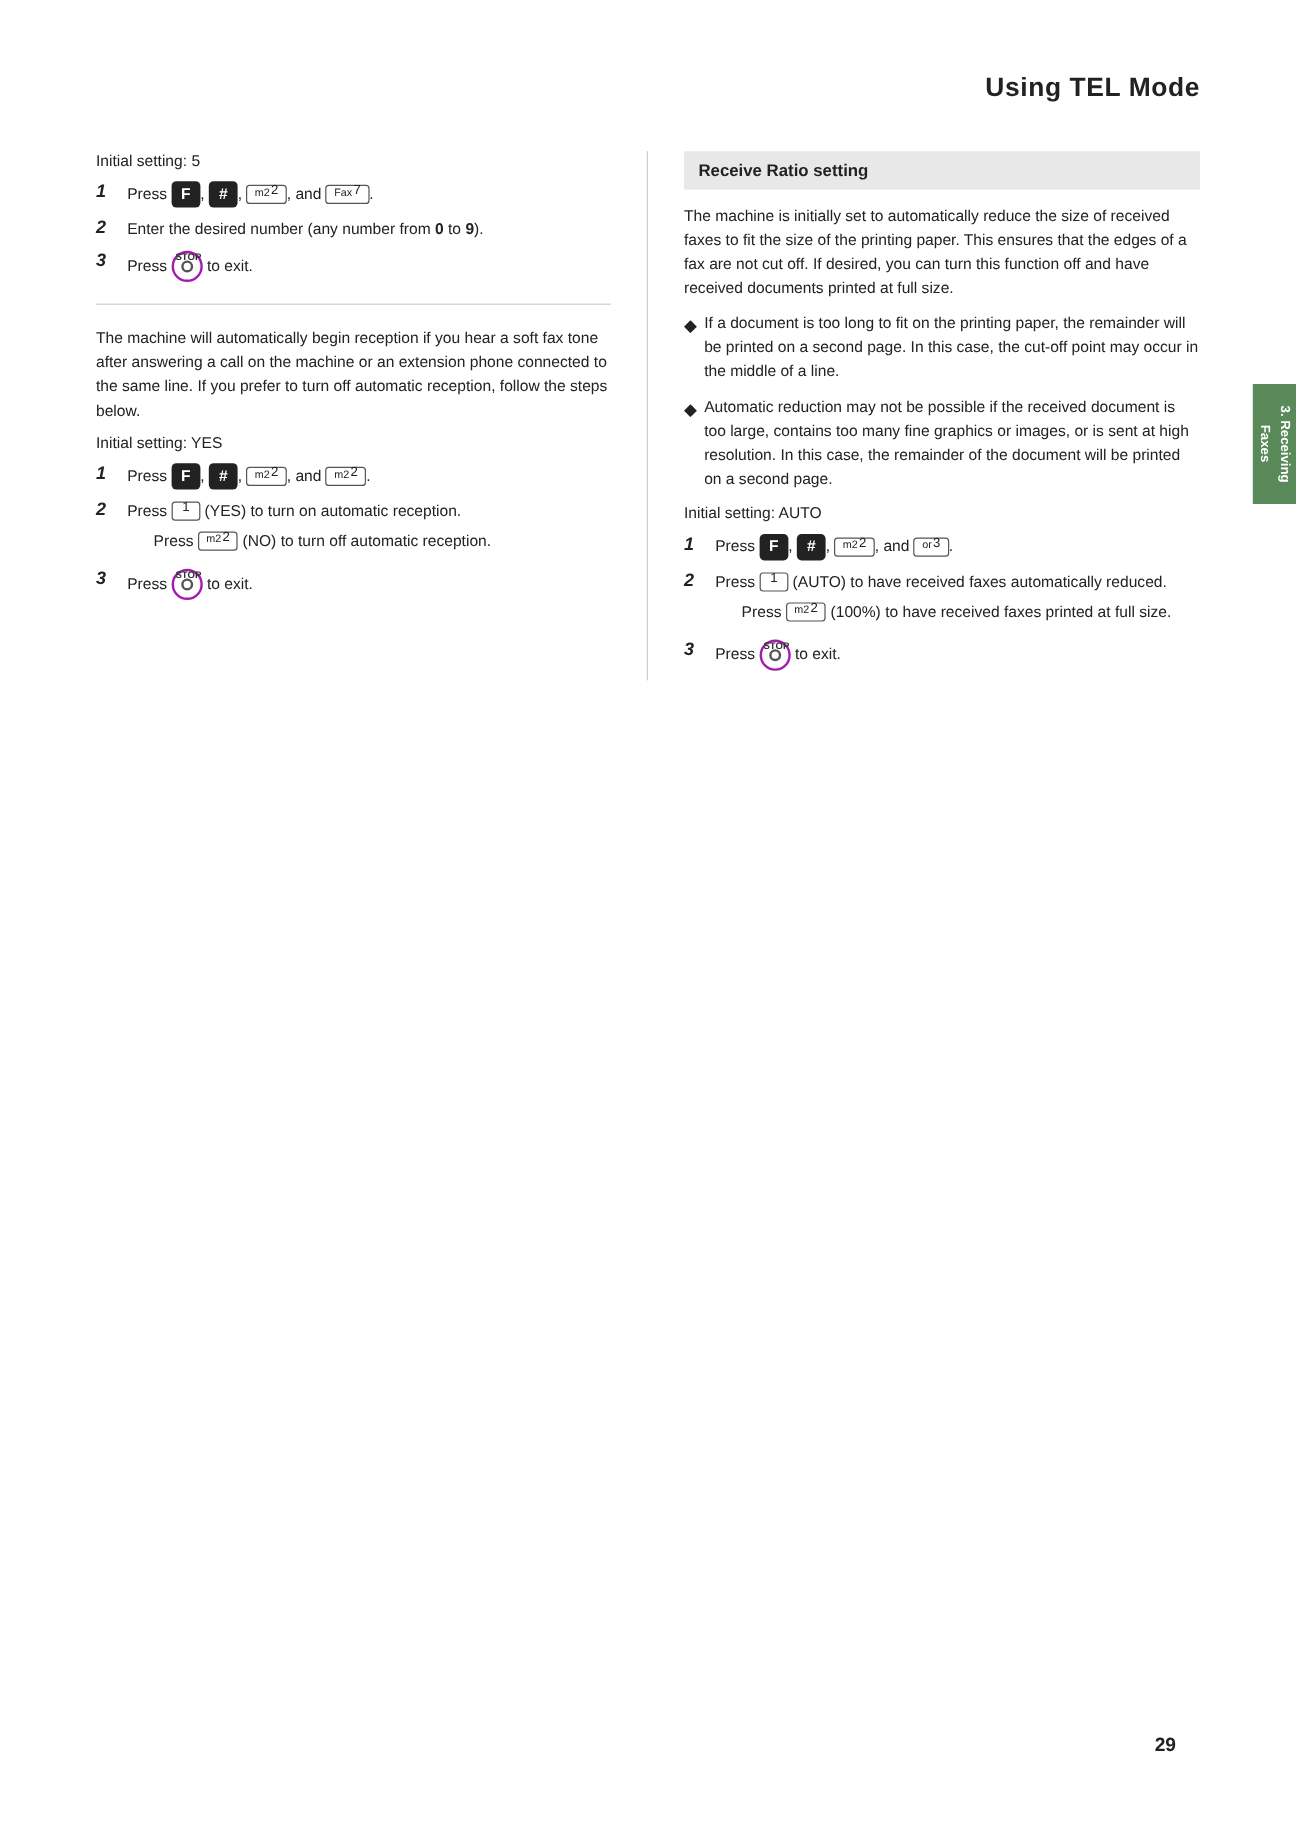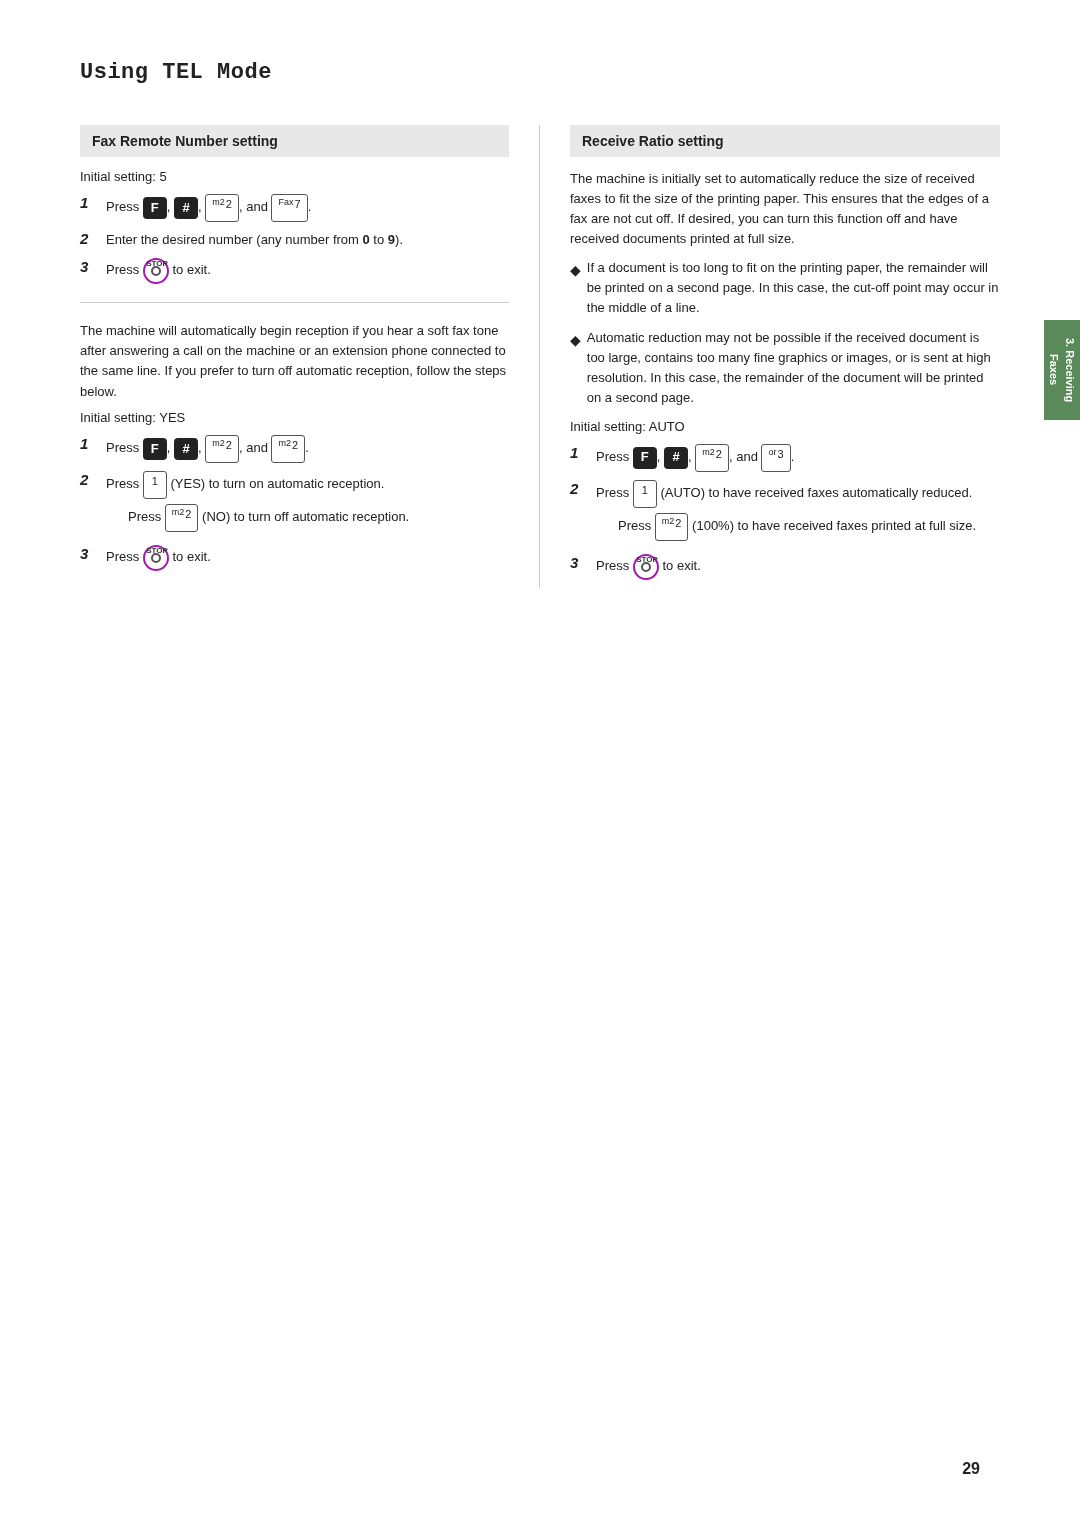--- a/index.html
+++ b/index.html
@@ -15,26 +15,25 @@
     }
 
     .page {
       width: 1080px;
       min-height: 1528px;
       padding: 60px 80px 60px 80px;
       position: relative;
     }
 
     .page-title {
-      text-align: left;
+      text-align: right;
       font-size: 22px;
       font-weight: bold;
       margin-bottom: 40px;
       letter-spacing: 0.5px;
-      font-family: Liberation Mono, monospace;
     }
 
     .two-col {
       display: flex;
       gap: 0;
       margin-top: 10px;
     }
 
     .col-left {
       width: 50%;
@@ -101,28 +100,28 @@
       font-weight: bold;
       font-size: 13px;
       padding: 1px 7px;
       min-width: 24px;
       height: 22px;
       vertical-align: middle;
     }
 
     .key-box {
       display: inline-flex;
-      align-items: flex-start;
+      align-items: flex-end;
       justify-content: center;
       border: 1.5px solid #555;
       border-radius: 3px;
       font-size: 11px;
       padding: 1px 6px;
       min-width: 24px;
-      height: 28px;
+      height: 16px;
       vertical-align: middle;
       background: #fff;
       color: #222;
     }
 
     .stop-wrapper {
       display: inline-flex;
       align-items: center;
       vertical-align: middle;
       position: relative;
@@ -201,21 +200,21 @@
       flex-direction: column;
       align-items: center;
       justify-content: center;
       gap: 2px;
       line-height: 1.3;
       height: 100px;
     }
 
     .page-number {
       position: absolute;
-      bottom: 50px;
+      bottom: 64px;
       right: 100px;
       font-size: 16px;
       font-weight: bold;
       color: #222;
     }
 
     .separator {
       border: none;
       border-top: 1px solid #ccc;
       margin: 18px 0;
@@ -246,21 +245,20 @@
 <body>
 
 <div class="page">
 
   <div class="page-title">Using TEL Mode</div>
 
   <div class="two-col">
 
     <div class="col-left">
 
-      <div class="section-box">Fax Remote Number setting</div>
 
 
       <p class="initial-setting">Initial setting: 5</p>
 
       <div class="step">
         <span class="step-num"><i>1</i></span>
         <span class="step-content">
           Press <span class="key-btn">F</span>,
           <span class="key-hash">#</span>,
           <span class="key-box"><span class="sub-label">m2</span>2</span>, and

